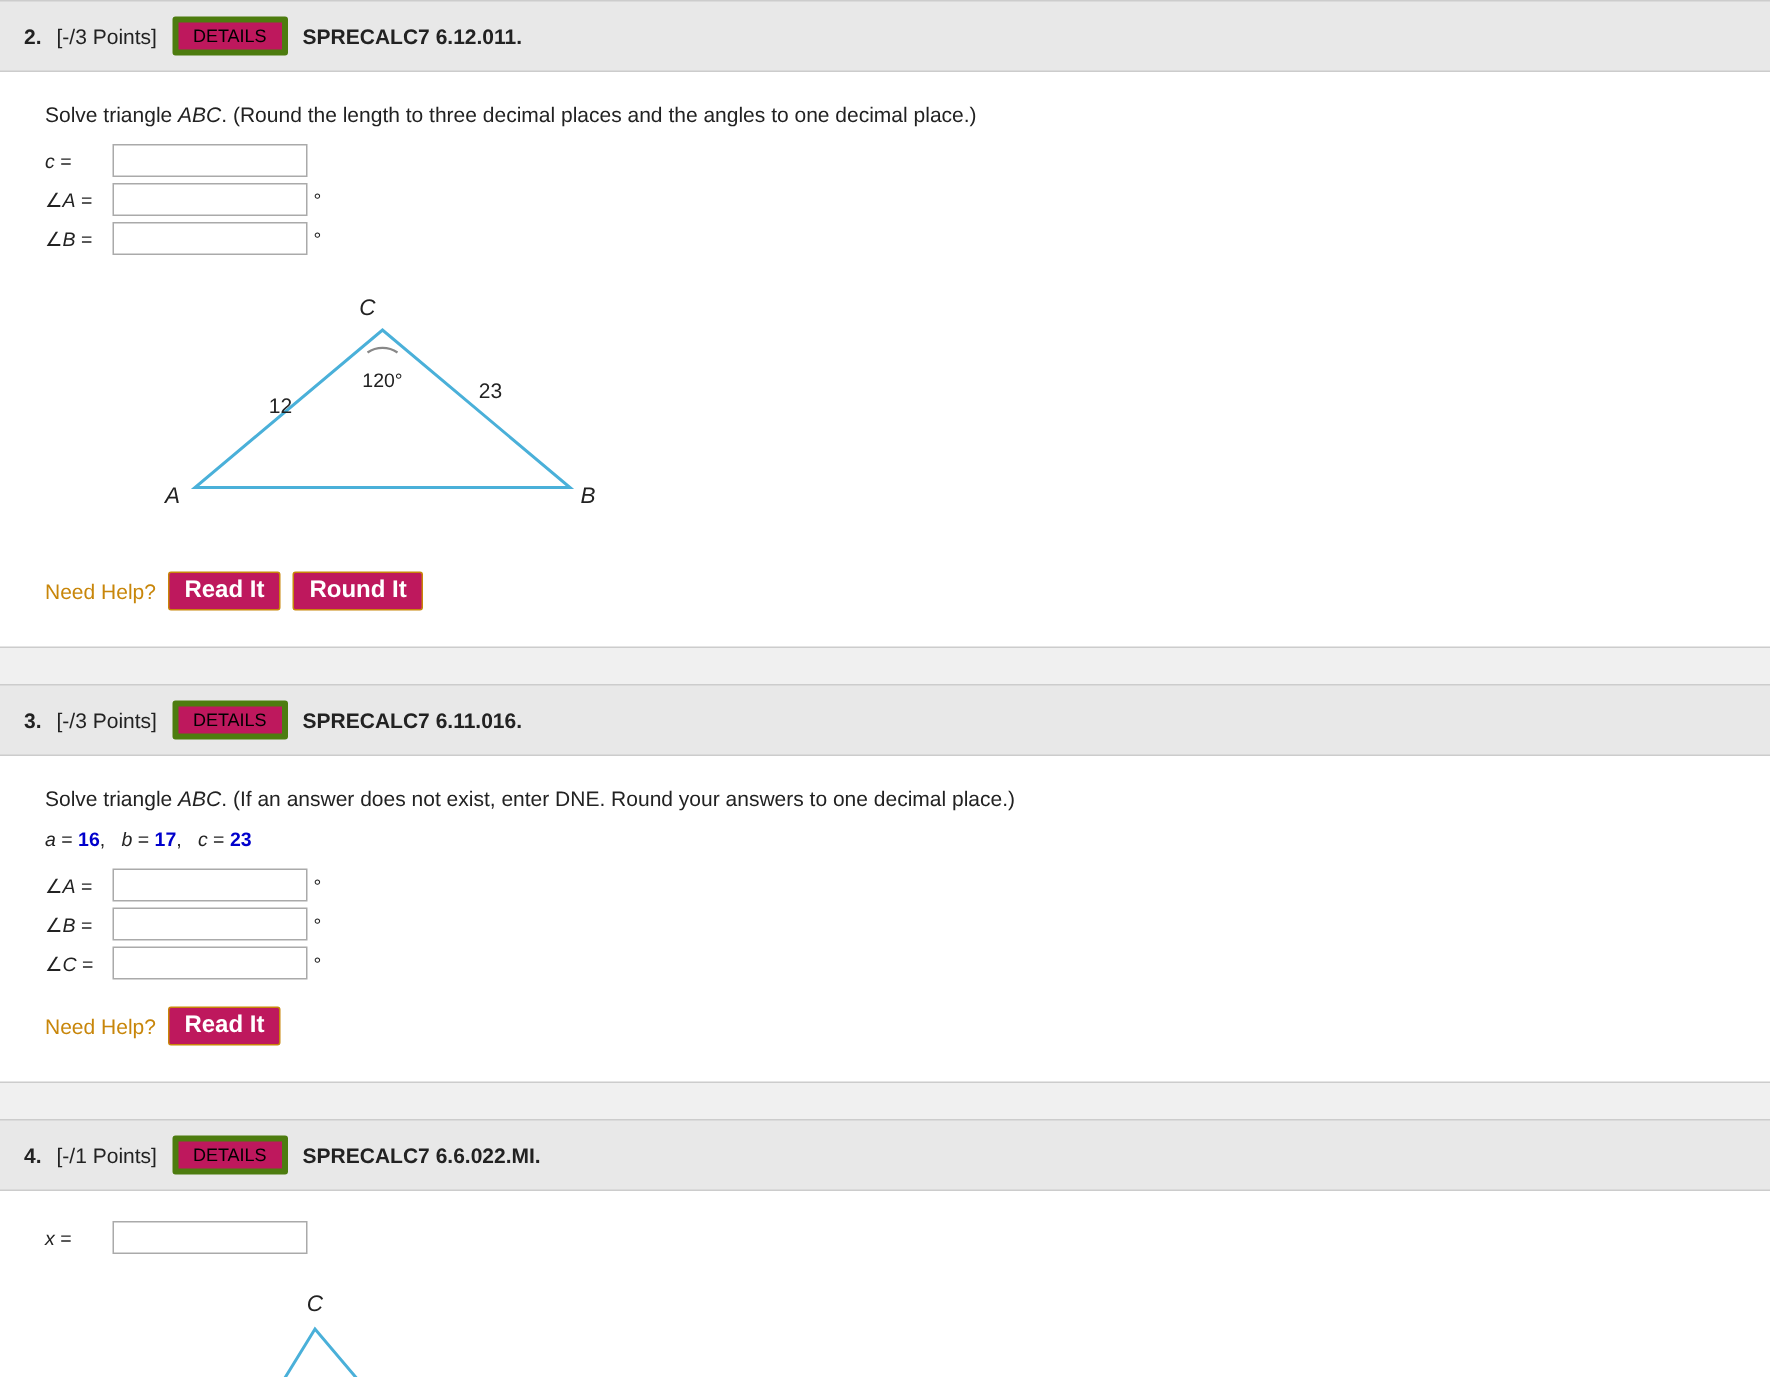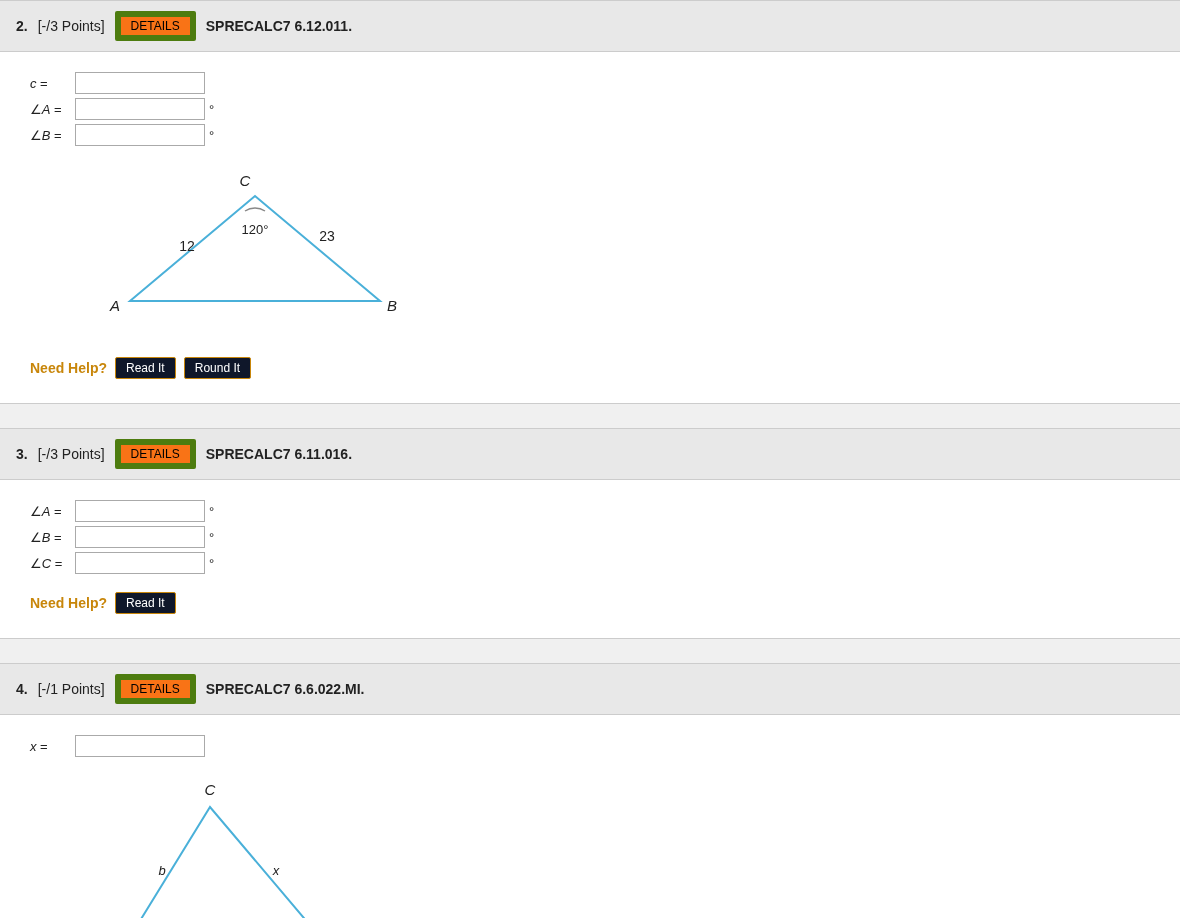--- a/index.html
+++ b/index.html
@@ -16,22 +16,22 @@
       padding: 10px 16px;
       display: flex;
       align-items: center;
       gap: 10px;
     }
     .problem-number {
       font-weight: bold;
       font-size: 14px;
     }
     .details-btn {
-      border: 6px solid #4d7c0f;
-      background: #f97316;
+      border: 4px solid #4d7c0f;
+      background: #be185d;
       padding: 2px 10px;
       font-size: 12px;
       cursor: pointer;
       border-radius: 2px;
     }
     .problem-code {
       font-weight: bold;
       font-size: 14px;
     }
     .problem-body {
@@ -65,29 +65,29 @@
       font-size: 13px;
     }
     .need-help {
       margin-top: 18px;
       display: flex;
       align-items: center;
       gap: 8px;
     }
     .need-help-label {
       color: #c8860a;
-      font-weight: bold;
+      font-weight: normal;
       font-size: 14px;
     }
     .help-btn {
-      background: #0f172a;
+      background: #be185d;
       border: 1px solid #c8860a;
       color: white;
-      font-size: 12px;
-      font-weight: normal;
+      font-size: 16px;
+      font-weight: bold;
       padding: 3px 10px;
       cursor: pointer;
       border-radius: 2px;
     }
     .diagram-area {
       margin: 10px 0 10px 60px;
     }
     svg text {
       font-family: Arial, sans-serif;
     }
@@ -103,20 +103,23 @@
 </head>
 <body>
 
 <div class="problem-header">
   <span class="problem-number">2.</span>
   <span>[-/3 Points]</span>
   <button class="details-btn">DETAILS</button>
   <span class="problem-code">SPRECALC7 6.12.011.</span>
 </div>
 <div class="problem-body">
+  <div class="problem-instruction">
+    Solve triangle <i>ABC</i>. (Round the length to three decimal places and the angles to one decimal place.)
+  </div>
   <div class="input-row">
     <label><i>c</i> =</label>
     <input type="text" style="">
   </div>
   <div class="input-row">
     <label>∠<i>A</i> =</label>
     <input type="text" style="">
     <span class="deg-symbol">°</span>
   </div>
   <div class="input-row">
@@ -152,20 +155,28 @@
 
 <div class="section-gap"></div>
 
 <div class="problem-header">
   <span class="problem-number">3.</span>
   <span>[-/3 Points]</span>
   <button class="details-btn">DETAILS</button>
   <span class="problem-code">SPRECALC7 6.11.016.</span>
 </div>
 <div class="problem-body">
+  <div class="problem-instruction">
+    Solve triangle <i>ABC</i>. (If an answer does not exist, enter DNE. Round your answers to one decimal place.)
+  </div>
+  <div class="given-values">
+    <i>a</i> = <span style="color:#0000cc;font-weight:bold;">16</span>,&nbsp;&nbsp;
+    <i>b</i> = <span style="color:#0000cc;font-weight:bold;">17</span>,&nbsp;&nbsp;
+    <i>c</i> = <span style="color:#0000cc;font-weight:bold;">23</span>
+  </div>
   <div class="input-row">
     <label>∠<i>A</i> =</label>
     <input type="text" style="">
     <span class="deg-symbol">°</span>
   </div>
   <div class="input-row">
     <label>∠<i>B</i> =</label>
     <input type="text" style="">
     <span class="deg-symbol">°</span>
   </div>

